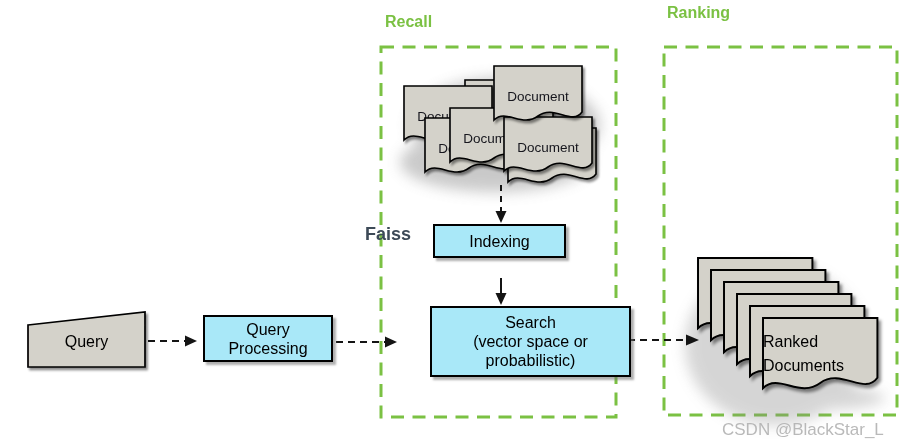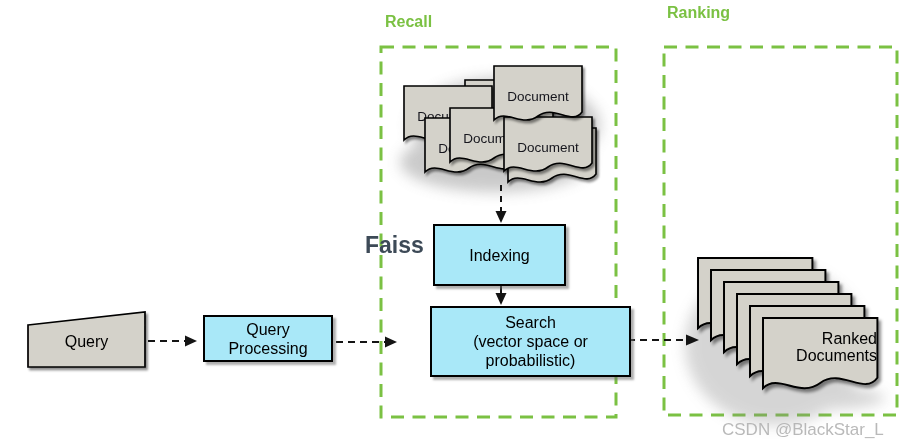--- a/index.html
+++ b/index.html
@@ -11,24 +11,24 @@
   .canvas svg{position:absolute;left:0;top:0;}
   .overlay{position:absolute;white-space:pre-line;}
   .region-title{font-size:16px;font-weight:bold;color:var(--green,#7bc143);}
   .node{
     position:absolute;background:var(--cyan,#a9e8f8);border:2px solid var(--node_border,#000);
     display:flex;align-items:center;justify-content:center;text-align:center;
     font-size:16px;line-height:19px;white-space:pre-line;
     box-shadow:3px 3px 2px rgba(110,110,110,0.55);
   }
   .doc-label-overlay{
-    position:absolute;text-align:right;font-size:16px;line-height:17px;white-space:pre-line;
+    position:absolute;text-align:left;font-size:16px;line-height:24px;white-space:pre-line;
   }
   .plain-label{position:absolute;text-align:center;font-size:16px;}
-  .faiss{position:absolute;font-size:23px;font-weight:bold;color:var(--faiss_text,#3d4a57);margin-top:8px;}
+  .faiss{position:absolute;font-size:18px;font-weight:bold;color:var(--faiss_text,#3d4a57);}
   .watermark{position:absolute;font-size:17px;color:var(--watermark,#b2b2b2);opacity:.9;}
   svg text.doc-text{font:13.5px "Liberation Sans", sans-serif;fill:#16161d;}
 </style>
 </head>
 <body>
 
 <div class="canvas">
 
   <svg width="918" height="439" viewBox="0 0 918 439">
     <defs>
@@ -103,21 +103,21 @@
   <div class="overlay region-title" style="left:385px;top:13px;">Recall</div>
   <div class="overlay region-title" style="left:667px;top:4px;">Ranking</div>
 
   <div class="faiss" style="left:365px;top:224px;">Faiss</div>
 
   <div class="plain-label" style="left:28px;top:333px;width:117px;">Query</div>
 
   <div class="node" style="left:203px;top:315px;width:130px;height:47px;">Query
 Processing</div>
 
-  <div class="node" style="left:433px;top:224px;width:133px;height:62px;">Indexing</div>
+  <div class="node" style="left:433px;top:224px;width:133px;height:34px;">Indexing</div>
 
   <div class="node" style="left:402px;top:306px;width:201px;height:71px;margin-left:28px;">Search
 (vector space or
 probabilistic)</div>
 
   <div class="doc-label-overlay" style="left:763px;top:330px;width:114px;">Ranked
 Documents</div>
 
   <div class="watermark" style="left:722px;top:420px;">CSDN @BlackStar_L</div>
 

